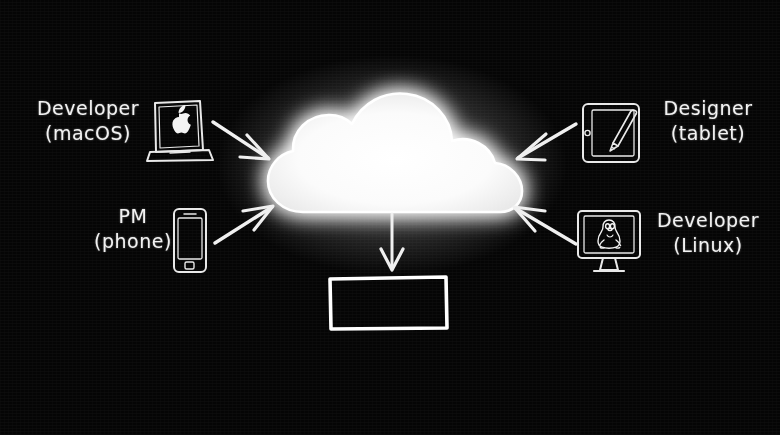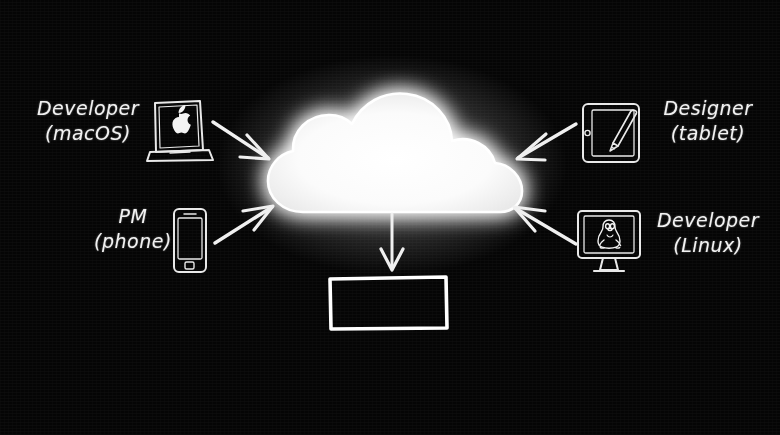--- a/index.html
+++ b/index.html
@@ -9,21 +9,20 @@
   }
   body {
     font-family: "DejaVu Sans", sans-serif;
   }
   #canvas {
     position: relative;
     width: 780px;
     height: 435px;
     background: #050505;
     overflow: hidden;
-    font-style: italic;
   }
   #scene {
     position: absolute;
     inset: 0;
     width: 780px;
     height: 435px;
   }
   .label {
     position: absolute;
     color: #f2f2f2;

